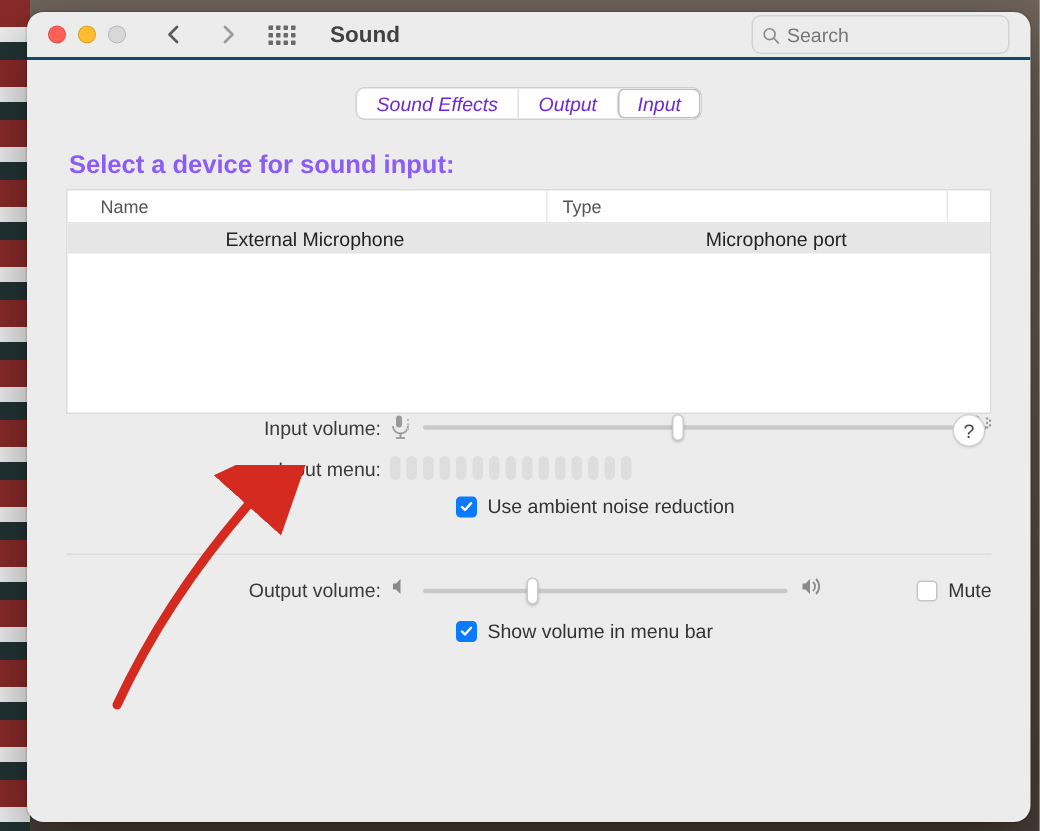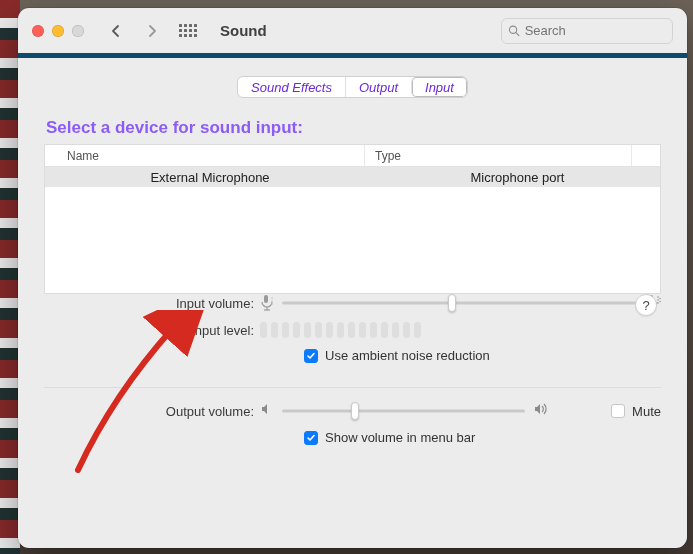--- a/index.html
+++ b/index.html
@@ -30,26 +30,26 @@
       right: 6px;
       bottom: 6px;
       background: #ececec;
       border-radius: 11px;
       box-shadow: 0 15px 40px rgba(0,0,0,0.4), 0 0 0 1px rgba(0,0,0,0.1);
       display: flex;
       flex-direction: column;
       overflow: hidden;
     }
     .titlebar {
-      height: 50px;
+      height: 32px;
       display: flex;
       align-items: center;
       padding: 0 14px;
       gap: 8px;
-      border-bottom: 5px solid #0c4a6e;
+      border-bottom: 2px solid #0c4a6e;
     }
     .traffic { display: flex; gap: 8px; margin-right: 10px; }
     .dot { width: 12px; height: 12px; border-radius: 6px; box-shadow: inset 0 0 0 .5px rgba(0,0,0,.2); }
     .dot.red { background: #ff5f57; }
     .dot.yellow { background: #febc2e; }
     .dot.green { background: #d8d8d8; }
     .nav-arrow {
       width: 28px; height: 26px;
       display: flex; align-items: center; justify-content: center;
       border-radius: 6px;
@@ -307,21 +307,21 @@
                 <circle cx="13" cy="6" r=".8" fill="#9a9a9a"></circle>
                 <circle cx="13" cy="9" r=".8" fill="#9a9a9a"></circle>
                 <circle cx="15" cy="4.5" r=".8" fill="#9a9a9a"></circle>
                 <circle cx="15" cy="7.5" r=".8" fill="#9a9a9a"></circle>
               </svg>
           </span>
         </div>
       </div>
 
       <div class="row">
-        <div class="row-label">Input level:</div>
+        <div class="row-label">Input menu:</div>
         <div class="row-body">
           <div class="level-meter" id="level-meter">
               <span></span>
               <span></span>
               <span></span>
               <span></span>
               <span></span>
               <span></span>
               <span></span>
               <span></span>

